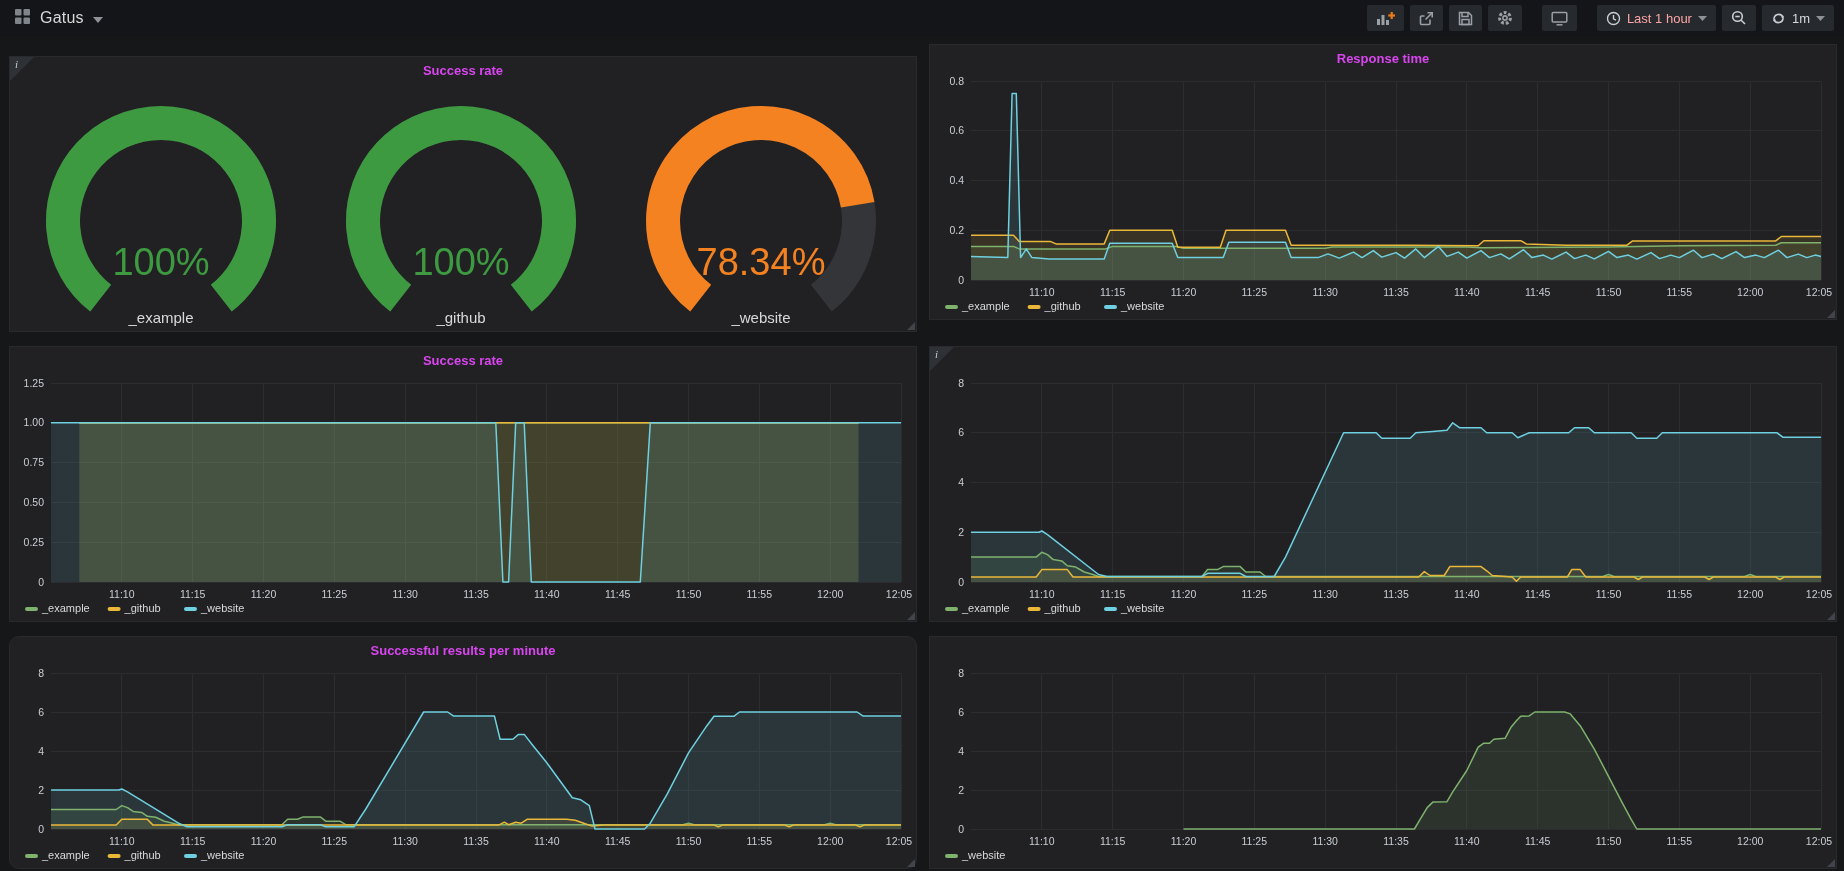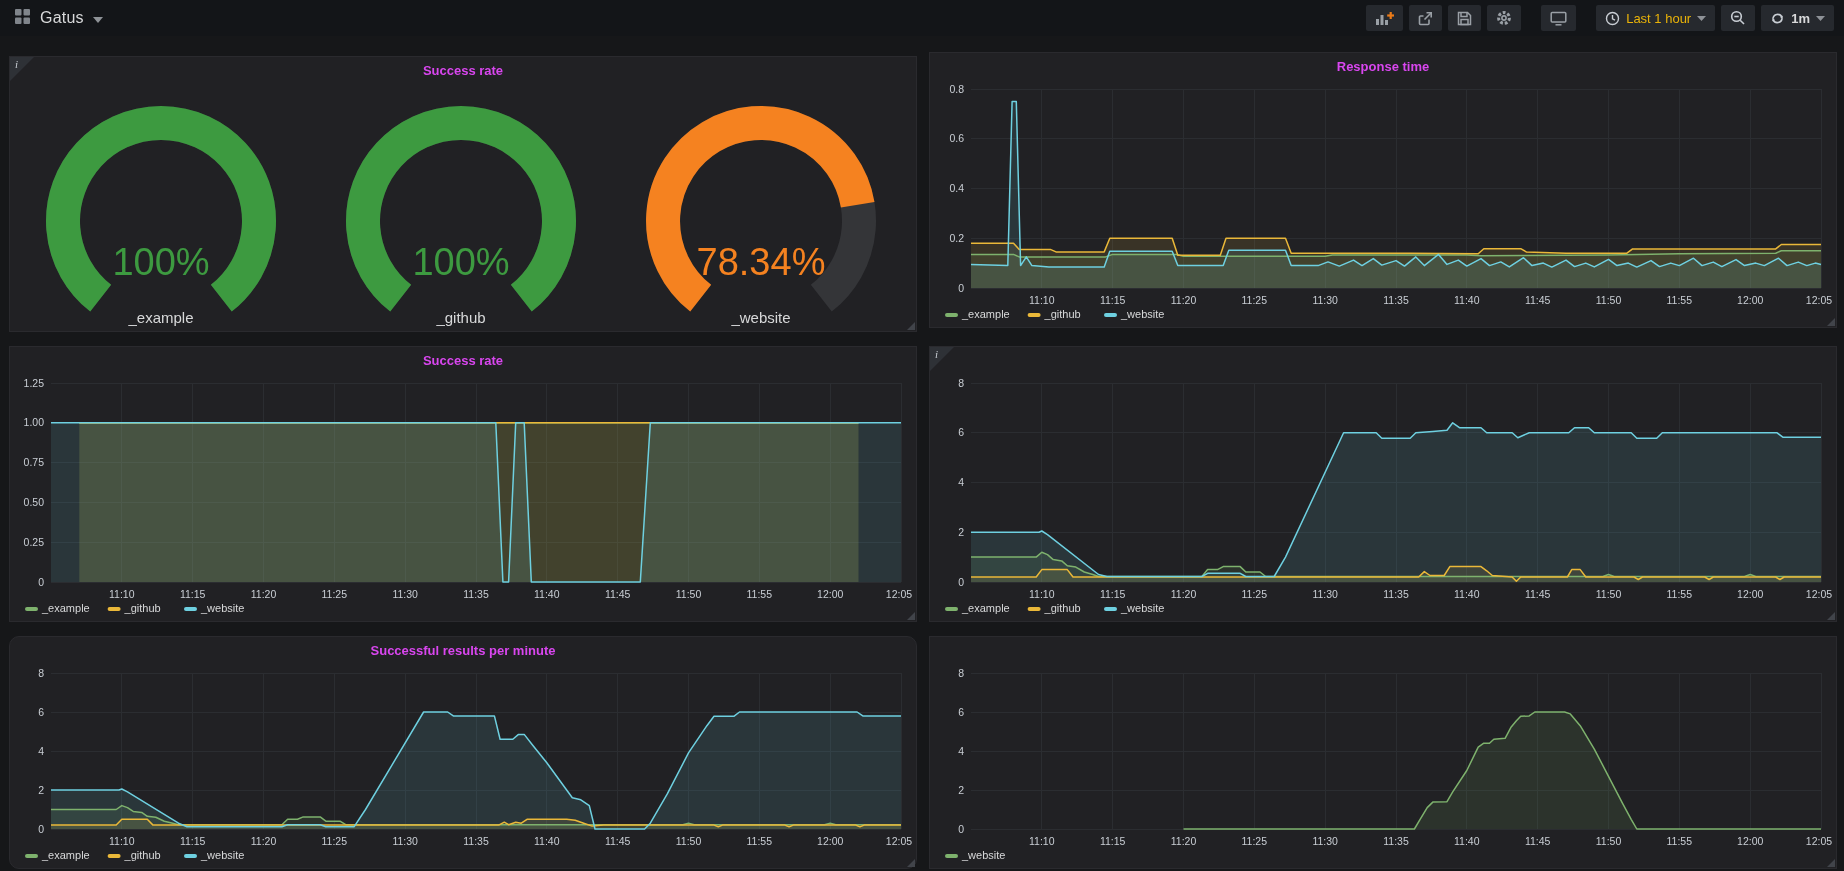--- a/index.html
+++ b/index.html
@@ -10,22 +10,22 @@
   
   .header { position:absolute; top:0; left:0; right:0; height:36px; background:#131518;
             display:flex; align-items:center; justify-content:space-between; padding:0 10px;gap:12px; }
   .h-left { display:flex; align-items:center; gap:9px; padding-left:4px; }
   .dash-title { color:#d8d9da; font-size:16px; font-weight:500; letter-spacing:.2px; cursor:pointer; }
   .h-right { display:flex; align-items:center; gap:6px; }
   .tbtn { display:flex; align-items:center; gap:6px; height:26px; padding:0 9px; background:#26292e;
           border:none; border-radius:2px; cursor:pointer; color:#d8d9da; }
   .tbtn svg { display:block; }
   .sp { width:8px; }
-  .time-label { font-size:13px; color:#eab308; }
-  .interval { font-size:13px; font-weight:700; }
+  .time-label { font-size:13px; color:#fca5a5; }
+  .interval { font-size:13px; font-weight:400; }
 
   
   .panel { position:absolute; background:#212124; border:1px solid #2a2a2e; }
   .ptitle { height:26px; display:flex; align-items:center; justify-content:center;
             color:#d946ef; font-size:13px; font-weight:600; cursor:pointer; }
   .chart { position:absolute; left:1px; right:1px; top:26px; bottom:1px; }
   .gauges { display:flex; justify-content:flex-start; align-items:flex-start; }
   .corner { position:absolute; top:0; left:0; width:0; height:0;
             border-top:24px solid #2e3136; border-right:24px solid transparent; }
   .corner span { position:absolute; top:-23px; left:5px; font-family:"Liberation Serif",serif;
@@ -159,21 +159,21 @@
         <svg width="300" height="248" viewBox="0 0 300 248">
           <path d="M 89.7 215.2 A 98 98 0 1 1 210.3 215.2" stroke="#343538" stroke-width="34" fill="none"></path>
           <path d="M 89.7 215.2 A 98 98 0 1 1 246.7 121.8" stroke="#F58220" stroke-width="34" fill="none"></path>
           <text x="150" y="192" class="gval" fill="#F58220">78.34%</text>
           <text x="150" y="240" class="glab">_website</text>
         </svg>
       </div>
     <div class="rhandle"></div>
   </div>
 
-  <div class="panel" style="left:929px; top:52px; width:908px; height:276px;">
+  <div class="panel" style="left:929px; top:44px; width:908px; height:276px;">
     <div class="ptitle">
         <span>Response time</span>
       </div>
     <div class="chart"><svg width="904" height="247">
           <line class="grid" x1="110.8" y1="10" x2="110.8" y2="209" shape-rendering="crispEdges"></line>
           <line class="grid" x1="181.7" y1="10" x2="181.7" y2="209" shape-rendering="crispEdges"></line>
           <line class="grid" x1="252.5" y1="10" x2="252.5" y2="209" shape-rendering="crispEdges"></line>
           <line class="grid" x1="323.3" y1="10" x2="323.3" y2="209" shape-rendering="crispEdges"></line>
           <line class="grid" x1="394.2" y1="10" x2="394.2" y2="209" shape-rendering="crispEdges"></line>
           <line class="grid" x1="465" y1="10" x2="465" y2="209" shape-rendering="crispEdges"></line>

